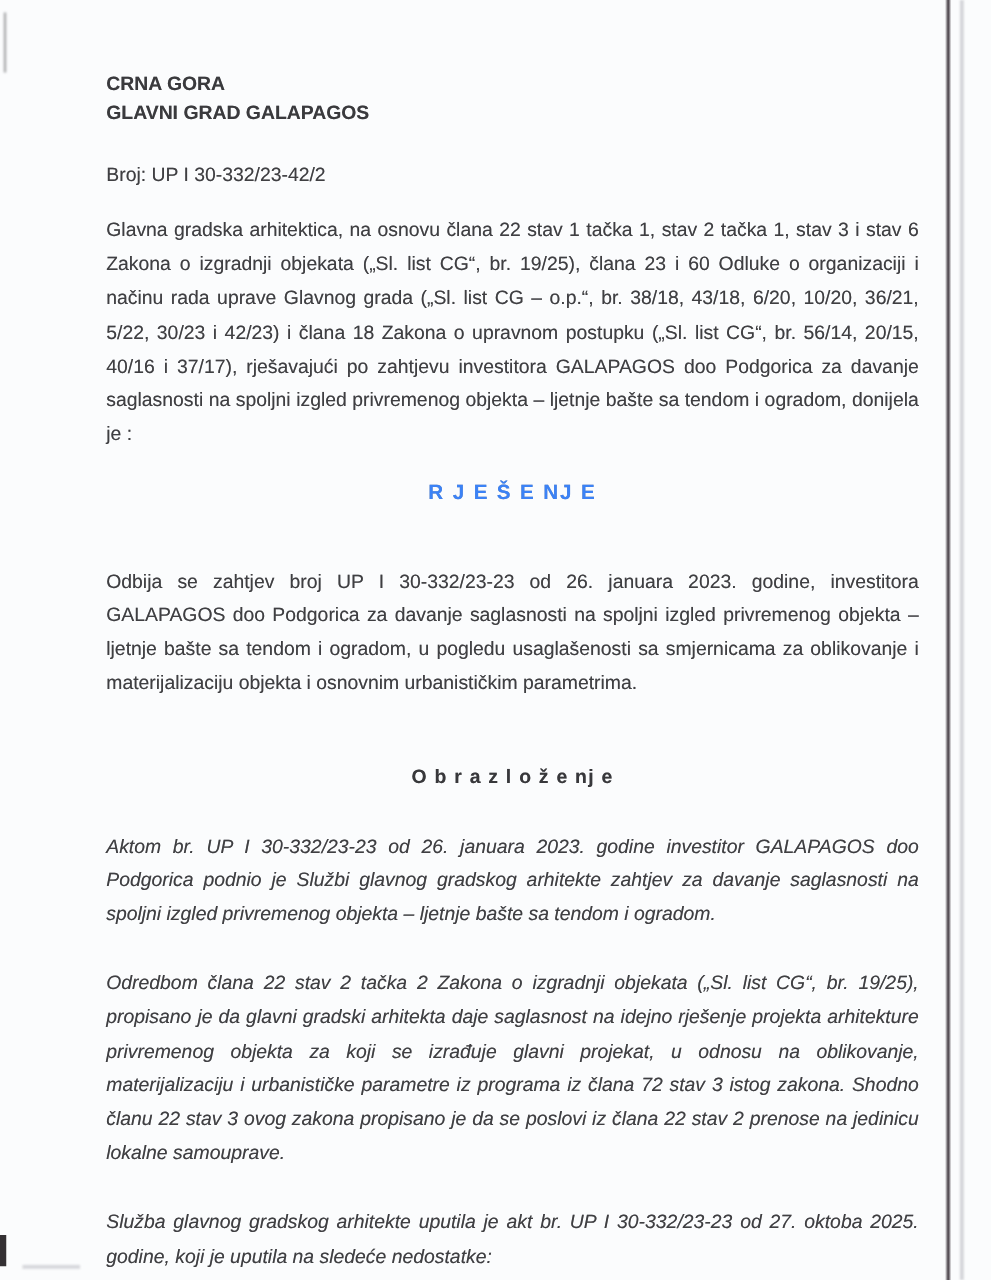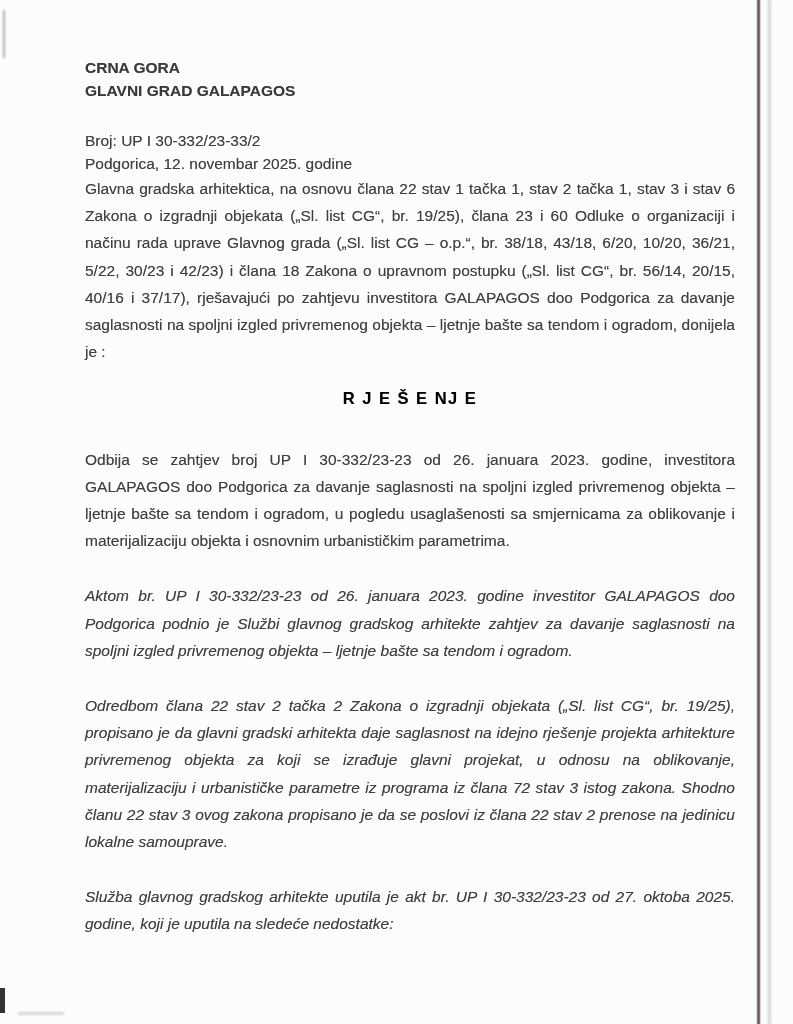--- a/index.html
+++ b/index.html
@@ -30,30 +30,30 @@
     line-height: 23px;
     color: #3a3a3d;
   }
   .reference {
     margin-top: 27px;
     line-height: 23px;
   }
   .para {
     text-align: justify;
   }
-  .preamble { }
+  .preamble { margin-top: 19px; }
   .title-center {
     margin-top: 20px;
     text-align: center;
     font-weight: bold;
     font-size: 16.5px;
     letter-spacing: 1.5px;
-    color: #000000;
+    color: #3b82f6;
   }
-  .decision-body { margin-top: 33px; }
+  .decision-body { margin-top: 43px; }
   .explanation-title {
     margin-top: 48px;
     text-align: center;
     font-weight: bold;
     font-size: 15.5px;
     letter-spacing: 1px;
     color: #38383b;
   }
   .exp-para { margin-top: 28px; font-style: italic; }
 
@@ -110,30 +110,30 @@
 <div class="page">
 
   <div class="doc">
 
     <div class="letterhead">
       <div>CRNA GORA</div>
       <div>GLAVNI GRAD GALAPAGOS</div>
     </div>
 
     <div class="reference">
-      <div>Broj: UP I 30-332/23-33/2</div>
-      <div>Podgorica, 12. novembar 2025. godine</div>
+      <div>Broj: UP I 30-332/23-42/2</div>
     </div>
 
     <div class="para preamble">Glavna gradska arhitektica, na osnovu člana 22 stav 1 tačka 1, stav 2 tačka 1, stav 3 i stav 6 Zakona o izgradnji objekata („Sl. list CG“, br. 19/25), člana 23 i 60 Odluke o organizaciji i načinu rada uprave Glavnog grada („Sl. list CG – o.p.“, br. 38/18, 43/18, 6/20, 10/20, 36/21, 5/22, 30/23 i 42/23) i člana 18 Zakona o upravnom postupku („Sl. list CG“, br. 56/14, 20/15, 40/16 i 37/17), rješavajući po zahtjevu investitora GALAPAGOS doo Podgorica za davanje saglasnosti na spoljni izgled privremenog objekta – ljetnje bašte sa tendom i ogradom, donijela je :</div>
 
     <div class="title-center">R J E Š E NJ E</div>
 
     <div class="para decision-body">Odbija se zahtjev broj UP I 30-332/23-23 od 26. januara 2023. godine, investitora GALAPAGOS doo Podgorica za davanje saglasnosti na spoljni izgled privremenog objekta – ljetnje bašte sa tendom i ogradom, u pogledu usaglašenosti sa smjernicama za oblikovanje i materijalizaciju objekta i osnovnim urbanističkim parametrima.</div>
 
+    <div class="explanation-title">O b r a z l o ž e nj e</div>
 
     <div class="para exp-para">Aktom br. UP I 30-332/23-23 od 26. januara 2023. godine investitor GALAPAGOS doo Podgorica podnio je Službi glavnog gradskog arhitekte zahtjev za davanje saglasnosti na spoljni izgled privremenog objekta – ljetnje bašte sa tendom i ogradom.</div>
     <div class="para exp-para">Odredbom člana 22 stav 2 tačka 2 Zakona o izgradnji objekata („Sl. list CG“, br. 19/25), propisano je da glavni gradski arhitekta daje saglasnost na idejno rješenje projekta arhitekture privremenog objekta za koji se izrađuje glavni projekat, u odnosu na oblikovanje, materijalizaciju i urbanističke parametre iz programa iz člana 72 stav 3 istog zakona. Shodno članu 22 stav 3 ovog zakona propisano je da se poslovi iz člana 22 stav 2 prenose na jedinicu lokalne samouprave.</div>
     <div class="para exp-para">Služba glavnog gradskog arhitekte uputila je akt br. UP I 30-332/23-23 od 27. oktoba 2025. godine, koji je uputila na sledeće nedostatke:</div>
 
   </div>
 
   <div class="scan-mark-top-left"></div>
   <div class="scan-line-dark"></div>
   <div class="scan-line-light"></div>

